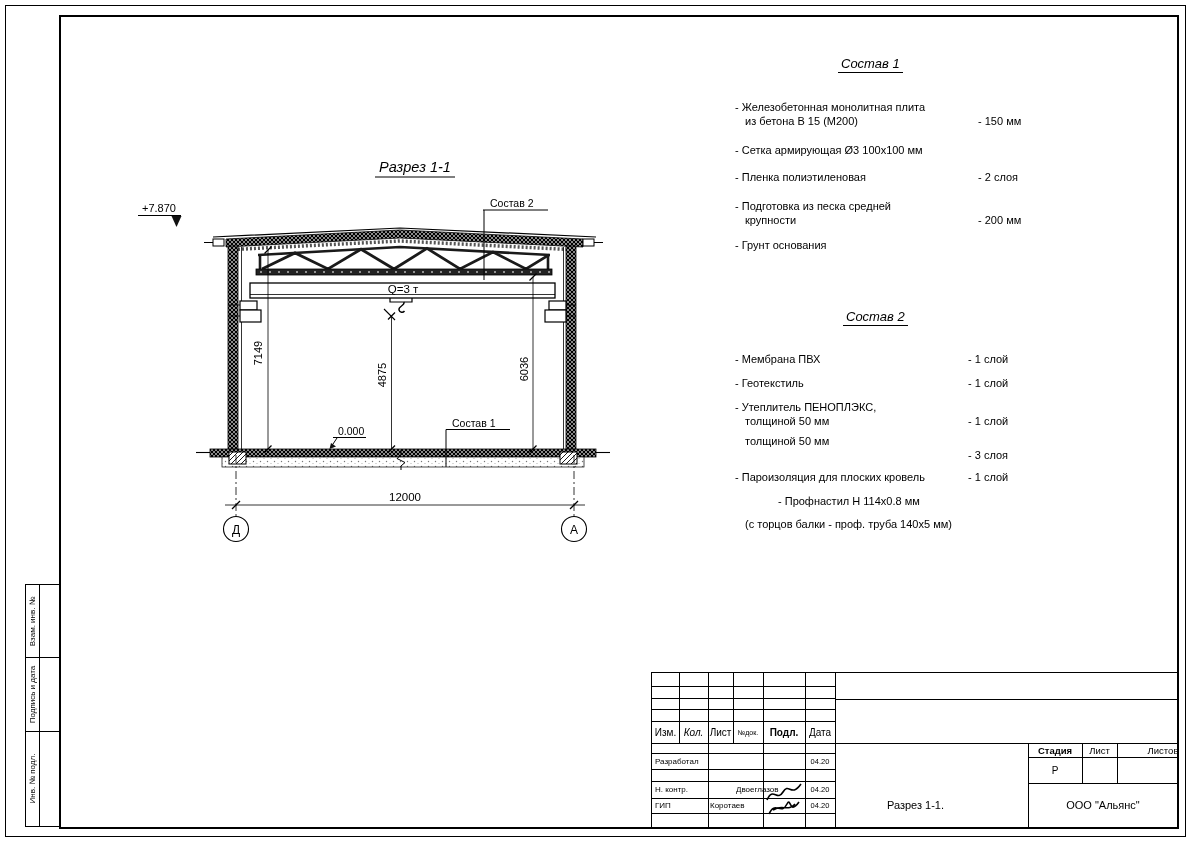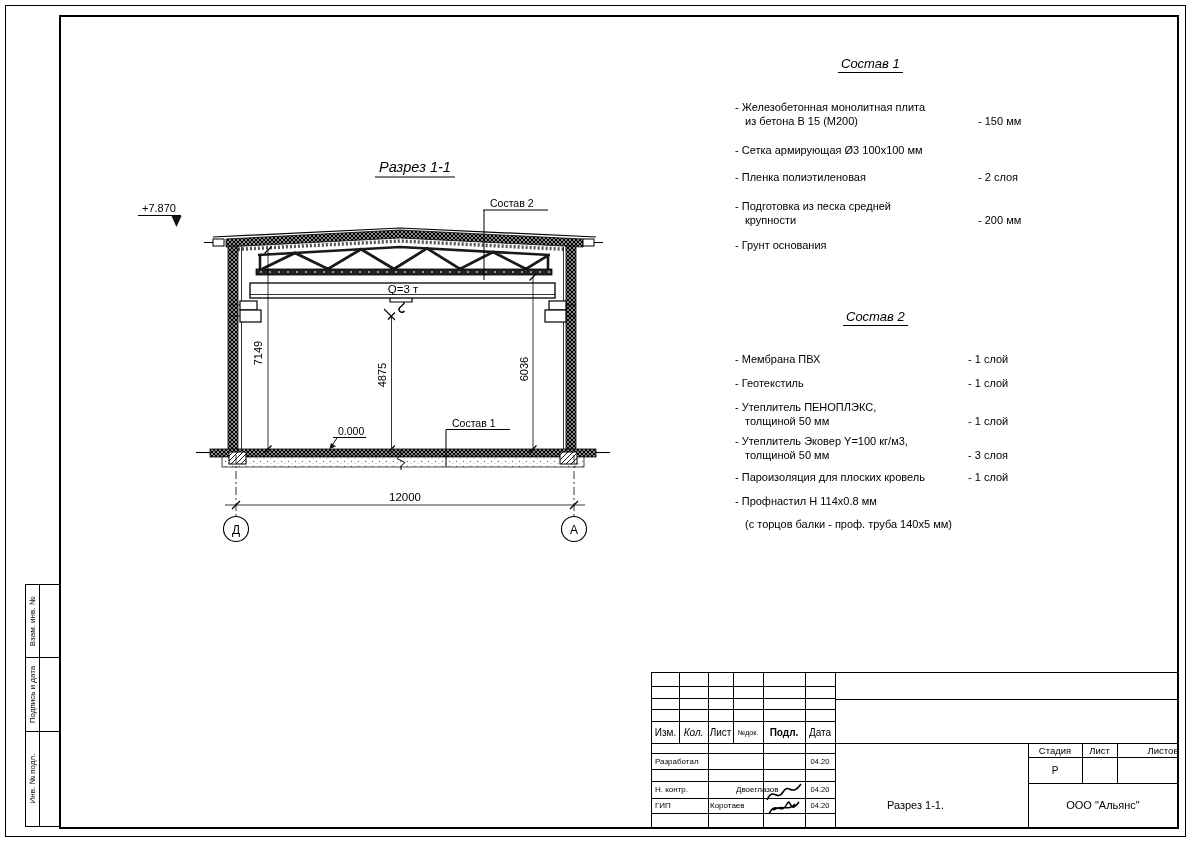--- a/index.html
+++ b/index.html
@@ -226,29 +226,28 @@
     <div class="spec-item" style="top:29px;">
       <div>- Геотекстиль</div>
       <div class="spec-val" style="left:233px;top:0;">- 1 слой</div>
     </div>
     <div class="spec-item" style="top:53px;">
       <div>- Утеплитель ПЕНОПЛЭКС,</div>
         <div class="l2">толщиной 50 мм</div>
       <div class="spec-val" style="left:233px;top:14px;">- 1 слой</div>
     </div>
     <div class="spec-item" style="top:87px;">
-      <div>- Утеплитель Эковер Y=100 кг/м3,</div>
         <div class="l2">толщиной 50 мм</div>
       <div class="spec-val" style="left:233px;top:14px;">- 3 слоя</div>
     </div>
     <div class="spec-item" style="top:123px;">
       <div>- Пароизоляция для плоских кровель</div>
       <div class="spec-val" style="left:233px;top:0;">- 1 слой</div>
     </div>
-    <div class="spec-item" style="top:147px;">
+    <div class="spec-item" style="top:147px;margin-left:43px;">
       <div>- Профнастил Н 114х0.8 мм</div>
     </div>
     <div class="spec-item" style="top:170px;">
         <div class="l2">(с торцов балки - проф. труба 140х5 мм)</div>
     </div>
   </div>
 
   <div id="stamp">
 
     <div class="hl" style="left:0;top:13px;width:183px;"></div>
@@ -289,21 +288,21 @@
     <div class="cell dt" style="left:153px;top:108px;width:30px;height:17px;">04.20</div>
     <div class="cell left" style="left:3px;top:125px;width:53px;height:15px;">ГИП</div>
     <div class="cell left" style="left:58px;top:125px;width:53px;height:15px;">Коротаев</div>
     <div class="cell dt" style="left:153px;top:125px;width:30px;height:15px;">04.20</div>
 
     <svg class="abs" style="left:111px;top:103px;" width="42" height="44" viewBox="0 0 42 44">
       <path d="M4,24 C10,10 14,26 20,16 C26,6 28,22 38,8" fill="none" stroke="#000" stroke-width="1.6"></path>
       <path d="M6,38 C12,24 18,40 24,28 C28,20 26,40 36,26 M10,34 c8,-6 16,2 22,-6" fill="none" stroke="#000" stroke-width="1.6"></path>
     </svg>
 
-    <div class="cell hdr" style="left:376px;top:70px;width:54px;height:14px;font-size:9.5px;">Стадия</div>
+    <div class="cell hdr" style="left:376px;top:70px;width:54px;height:14px;font-size:9.5px;font-weight:bold;">Стадия</div>
     <div class="cell hdr" style="left:430px;top:70px;width:35px;height:14px;font-size:9.5px;">Лист</div>
     <div class="cell hdr" style="left:476px;top:70px;width:70px;height:14px;font-size:9.5px;">Листов</div>
     <div class="cell hdr" style="left:376px;top:84px;width:54px;height:26px;">Р</div>
 
     <div class="cell big" style="left:167px;top:110px;width:193px;height:44px;">Разрез 1-1.</div>
     <div class="cell big" style="left:376px;top:110px;width:150px;height:44px;">ООО "Альянс"</div>
   </div>
 
 </div>
 

